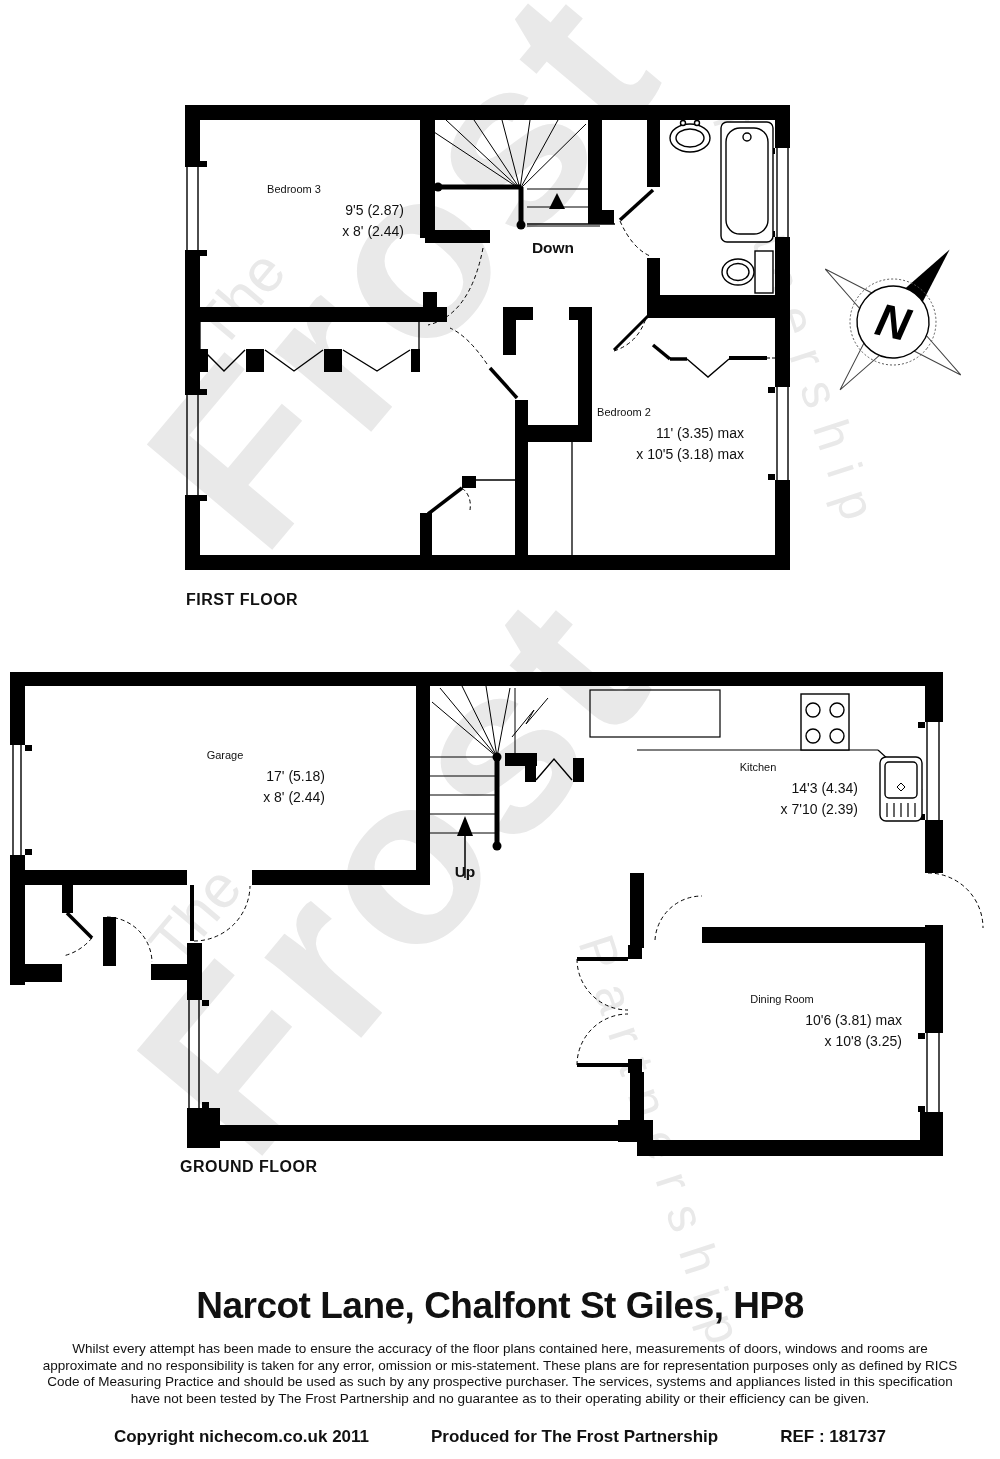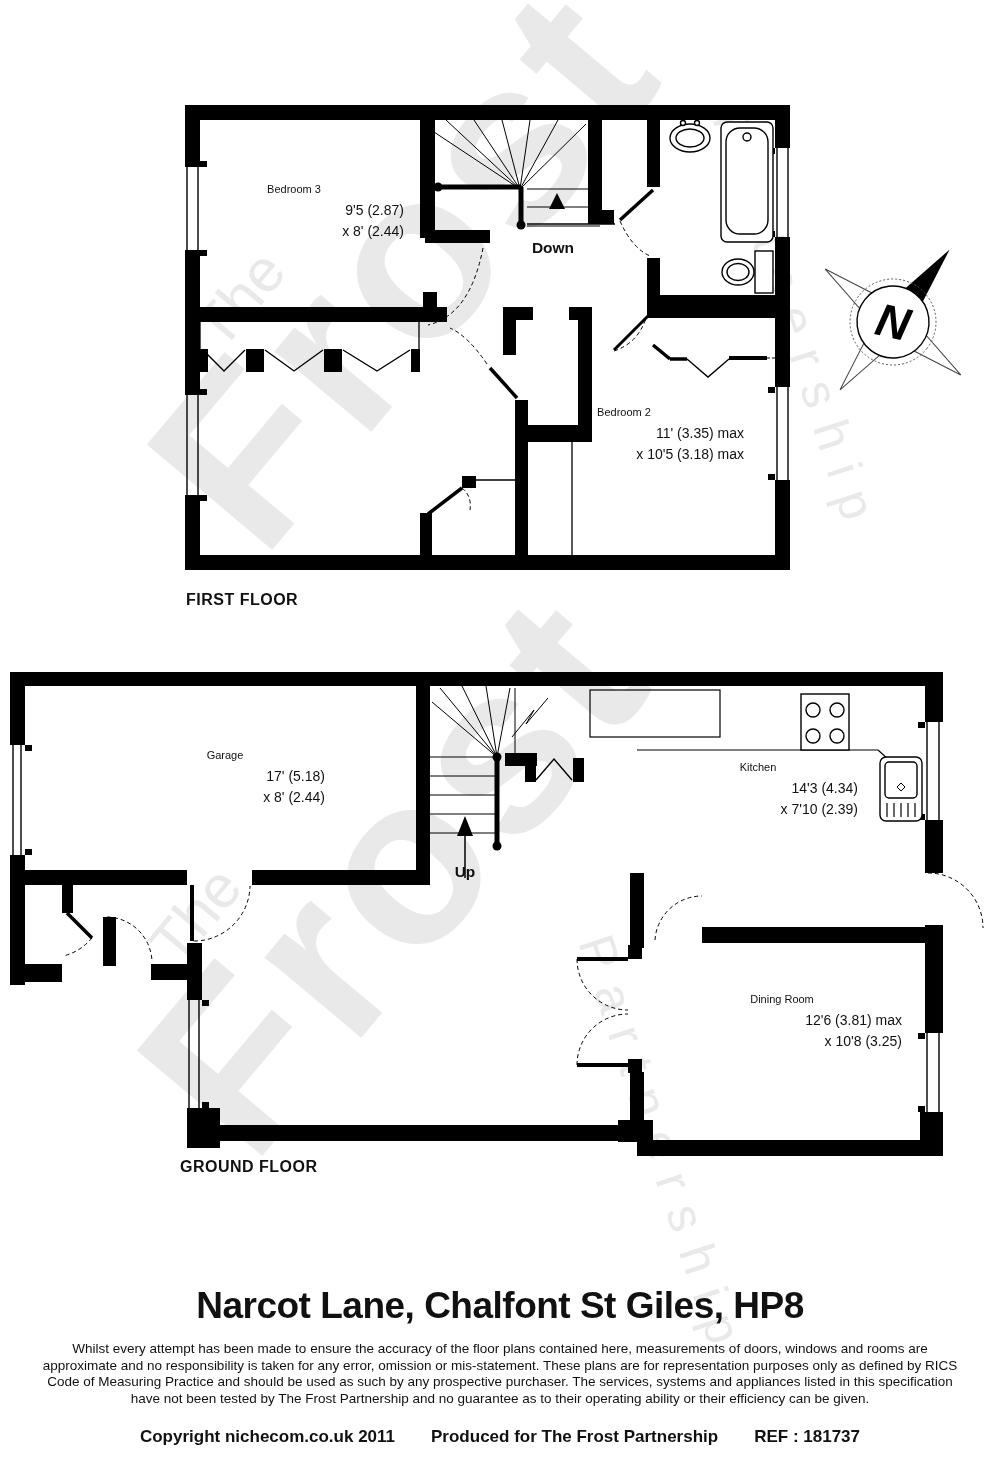--- a/index.html
+++ b/index.html
@@ -13,21 +13,21 @@
   .room{position:absolute;text-align:center;line-height:21px;}
   .rname{font-weight:normal;font-size:11px;}
   .rdim{font-size:14px;text-align:right;}
   .stair-label{position:absolute;text-align:center;font-weight:bold;font-size:15.5px;}
   .footer{position:absolute;left:0;width:1000px;text-align:center;}
   .area-line{font-weight:bold;font-size:19px;letter-spacing:0.2px;}
   .address{font-weight:bold;font-size:37px;letter-spacing:-0.5px;}
   .disclaimer{position:absolute;left:40px;top:1341px;width:920px;text-align:center;
     font-size:13.5px;line-height:16.5px;}
   .copyright{position:absolute;left:0;top:1427px;width:1000px;display:flex;
-    justify-content:center;gap:36px;font-weight:bold;font-size:17px;}
+    justify-content:center;gap:62px;font-weight:bold;font-size:17px;}
   .wm{font-family:"Liberation Sans", sans-serif;}
 </style>
 </head>
 <body>
 
 <div class="page">
 
 <svg width="1000" height="1459" viewBox="0 0 1000 1459">
 
   <g class="wm" fill="#e9e9e9">
@@ -324,21 +324,21 @@
     <div class="rdim">x 8' (2.44)</div>
   </div>
   <div class="room" style="left:658px;top:757px;width:200px">
     <div class="rname">Kitchen</div>
     <div class="rdim">14'3 (4.34)</div>
     <div class="rdim">x 7'10 (2.39)</div>
   </div>
   <div class="stair-label" style="left:425px;top:863px;width:80px">Up</div>
   <div class="room" style="left:662px;top:989px;width:240px">
     <div class="rname">Dining Room</div>
-    <div class="rdim">12'6 (3.81) max</div>
+    <div class="rdim">10'6 (3.81) max</div>
     <div class="rdim">x 10'8 (3.25)</div>
   </div>
   <div class="label floor-title" style="left:180px;top:1158px">GROUND FLOOR</div>
 
   <div class="footer address" style="top:1285px">Narcot Lane, Chalfont St Giles, HP8</div>
   <div class="disclaimer">Whilst every attempt has been made to ensure the accuracy of the floor plans contained here, measurements of doors, windows and rooms are approximate and no responsibility is taken for any error, omission or mis-statement.  These plans are for representation purposes only as defined by RICS Code of Measuring Practice and should be used as such by any prospective purchaser.  The services, systems and appliances listed in this specification have not been tested by The Frost Partnership and no guarantee as to their operating ability or their efficiency can be given.</div>
   <div class="copyright">
     <span>Copyright nichecom.co.uk 2011</span>
     <span>Produced for The Frost Partnership</span>
     <span>REF : 181737</span>

